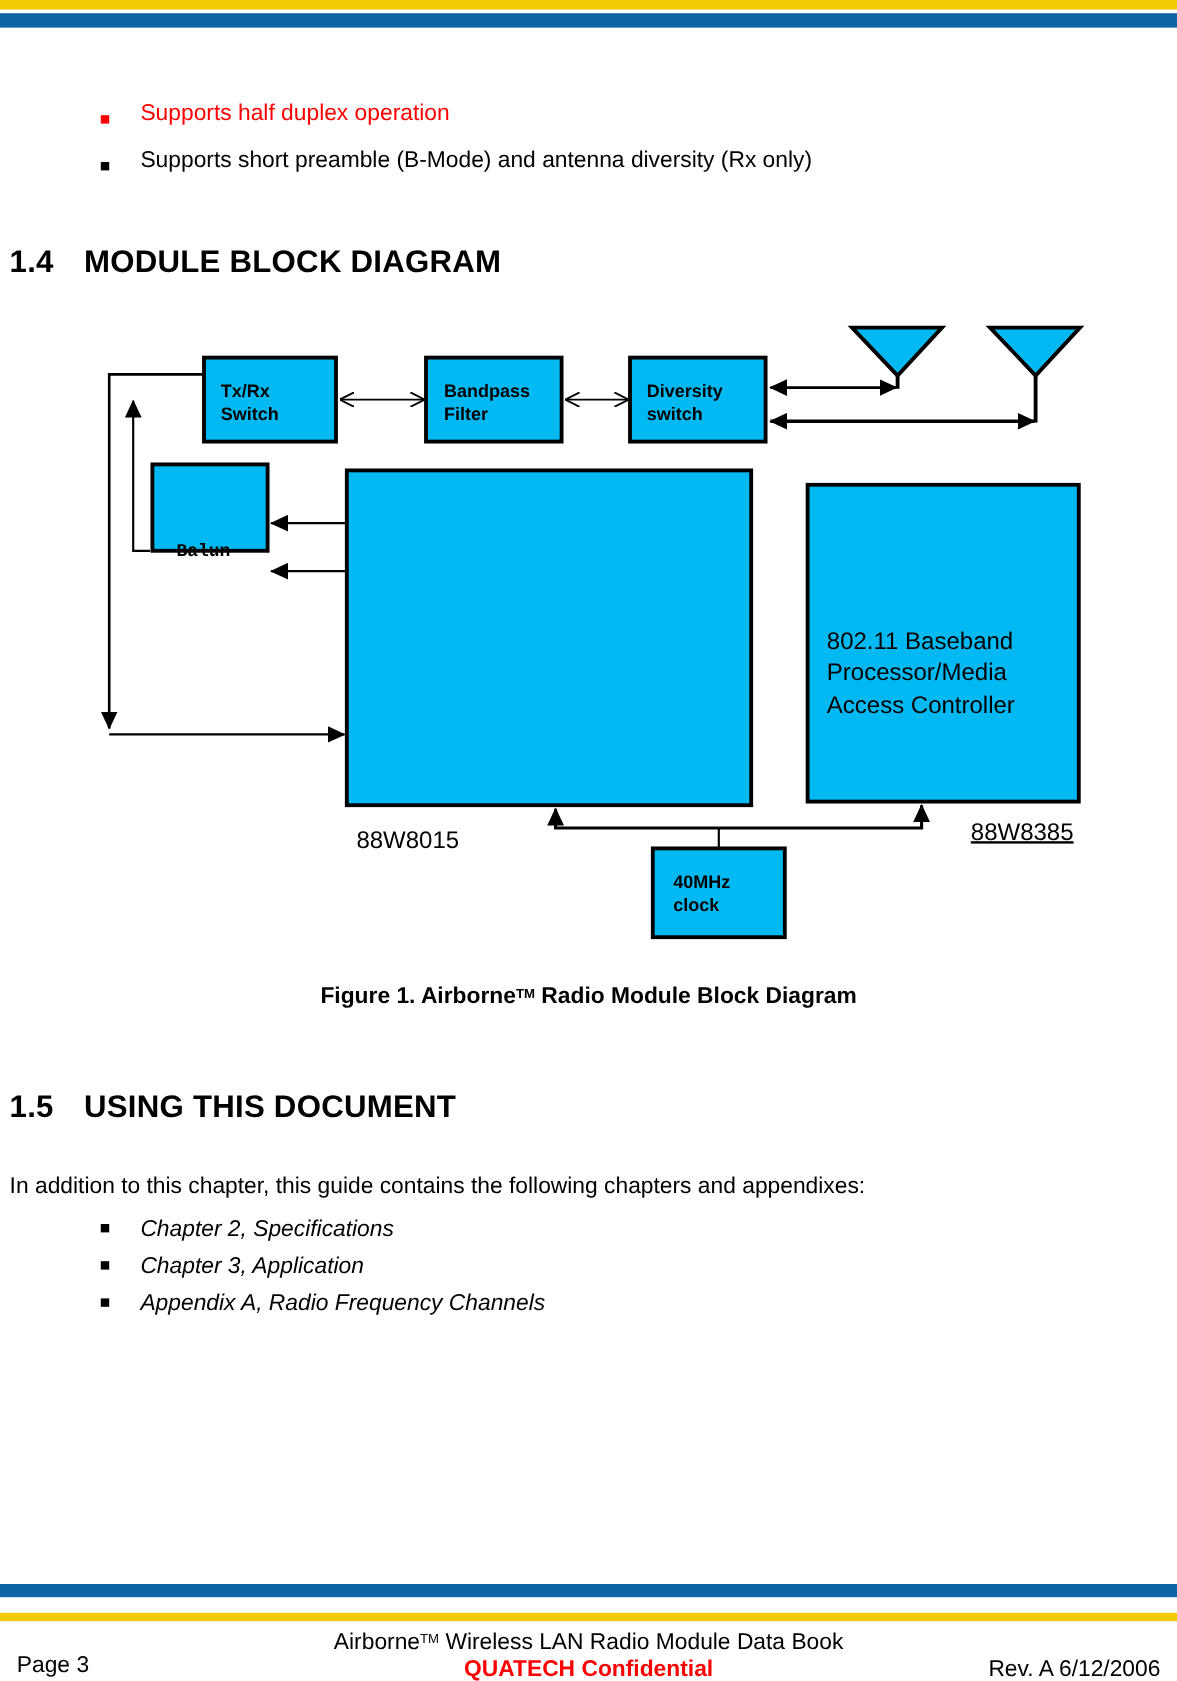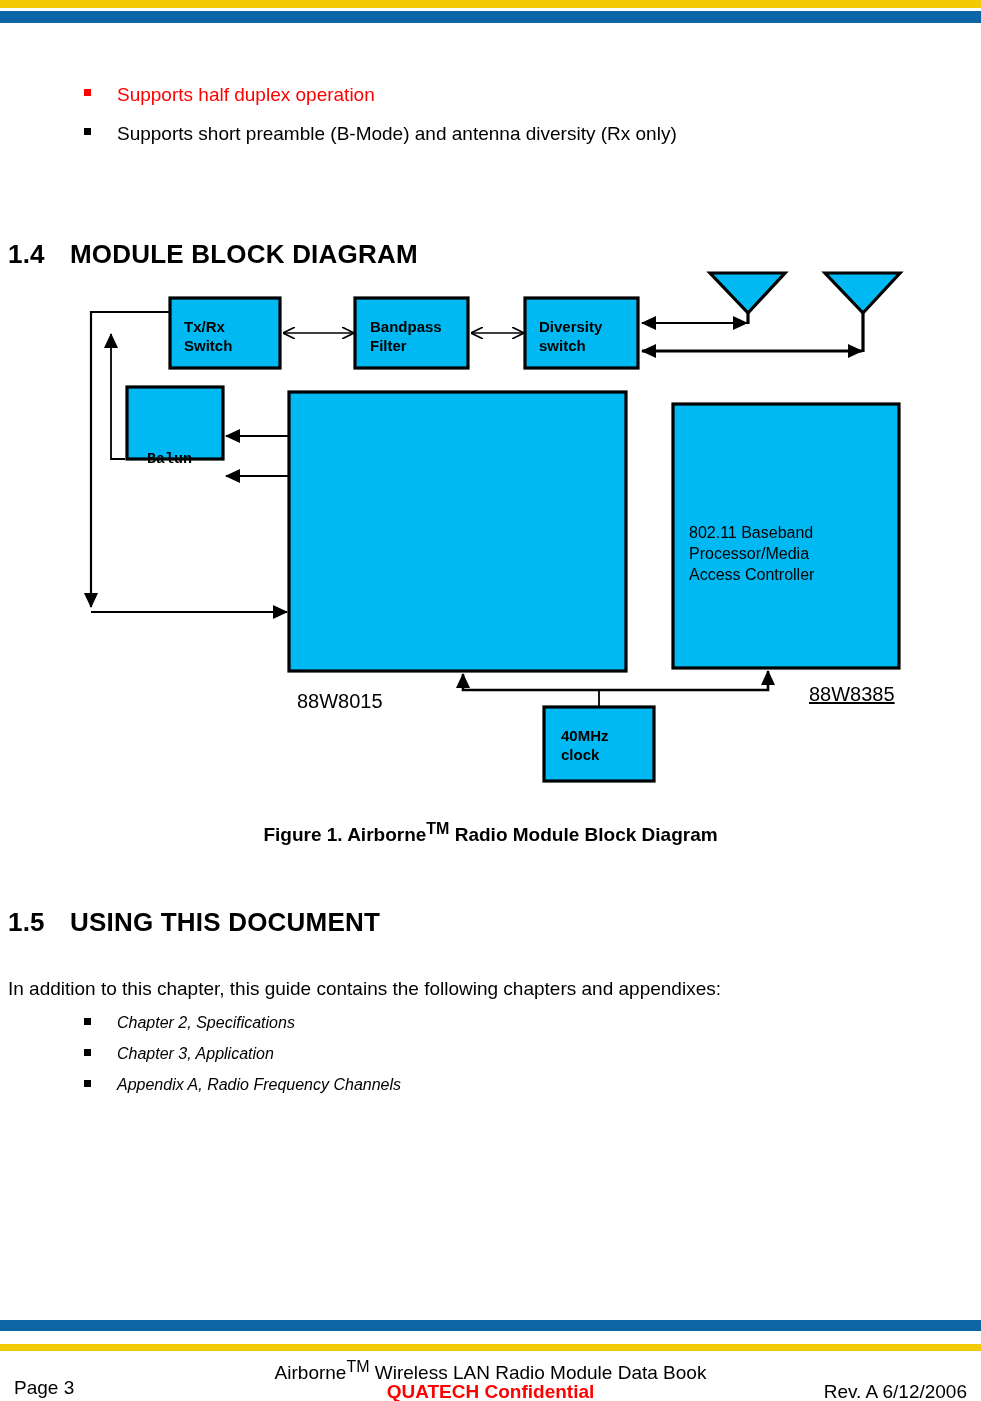--- a/index.html
+++ b/index.html
@@ -24,21 +24,21 @@
   }
   #header-yellow-bar { top: 0px;    height: 8px;  background: #f2cb05; }
   #header-blue-bar   { top: 11px;   height: 12px; background: #0d65a5; }
   #footer-blue-bar   { top: 1320px; height: 11px; background: #0d65a5; }
   #footer-yellow-bar { top: 1344px; height: 7px;  background: #f2cb05; }
 
   
   .bullet-row {
     position: absolute;
     display: flex;
-    align-items: center;
+    align-items: flex-end;
     font-size: 19px;
   }
   .bullet-sq {
     width: 7px;
     height: 7px;
     margin-right: 26px;
     flex: 0 0 auto;
     position: relative;
     top: -3px;
   }
@@ -49,53 +49,53 @@
 
   
   .section-heading {
     position: absolute;
     font-size: 26px;
     font-weight: bold;
     letter-spacing: 0.2px;
     white-space: nowrap;
   }
   .section-heading .num { display: inline-block; width: 62px; }
-  #section-1-4 { left: 8px; top: 203px; margin-top: 36px; }
+  #section-1-4 { left: 8px; top: 203px; }
   #section-1-5 { left: 8px; top: 907px; }
 
   
   #intro-paragraph {
     position: absolute;
     left: 8px;
     top: 978px;
     font-size: 19px;
   }
 
   
   #chapter-list { position: absolute; left: 84px; top: 1014px; }
   .chapter-row {
     display: flex;
     align-items: baseline;
-    font-size: 16px;
+    font-size: 19px;
     font-style: italic;
     height: 31px;
   }
   .chapter-row .bullet-sq { background: #000000; }
 
   
   #figure-caption {
     position: absolute;
     left: 0;
     top: 820px;
     width: 981px;
     text-align: center;
     font-size: 19px;
     font-weight: bold;
   }
-  .tm { font-size: 16px; vertical-align: 0.42em; }
+  .tm { font-size: 11px; vertical-align: 0.42em; }
 
   
   #block-diagram {
     position: absolute;
     left: 13px;
     top: 260px;
     width: 975px;
     height: 540px;
   }
   #block-diagram svg { display: block; }
@@ -108,21 +108,21 @@
     white-space: pre-line;
   }
   .plain-label {
     position: absolute;
     font-size: 20px;
     color: #000;
     white-space: pre-line;
   }
   #bb-text {
     position: absolute;
-    font-size: 16px;
+    font-size: 20px;
     line-height: 1.32;
     color: #000;
     white-space: pre-line;
   }
 
   
   .footer-text { position: absolute; font-size: 19px; }
   #footer-page      { left: 14px;  top: 1358px; margin-top: 19px; }
   #footer-title     { left: 0;     top: 1358px; width: 981px; text-align: center; }
   #footer-tbd       { right: 14px; top: 1406px; }

